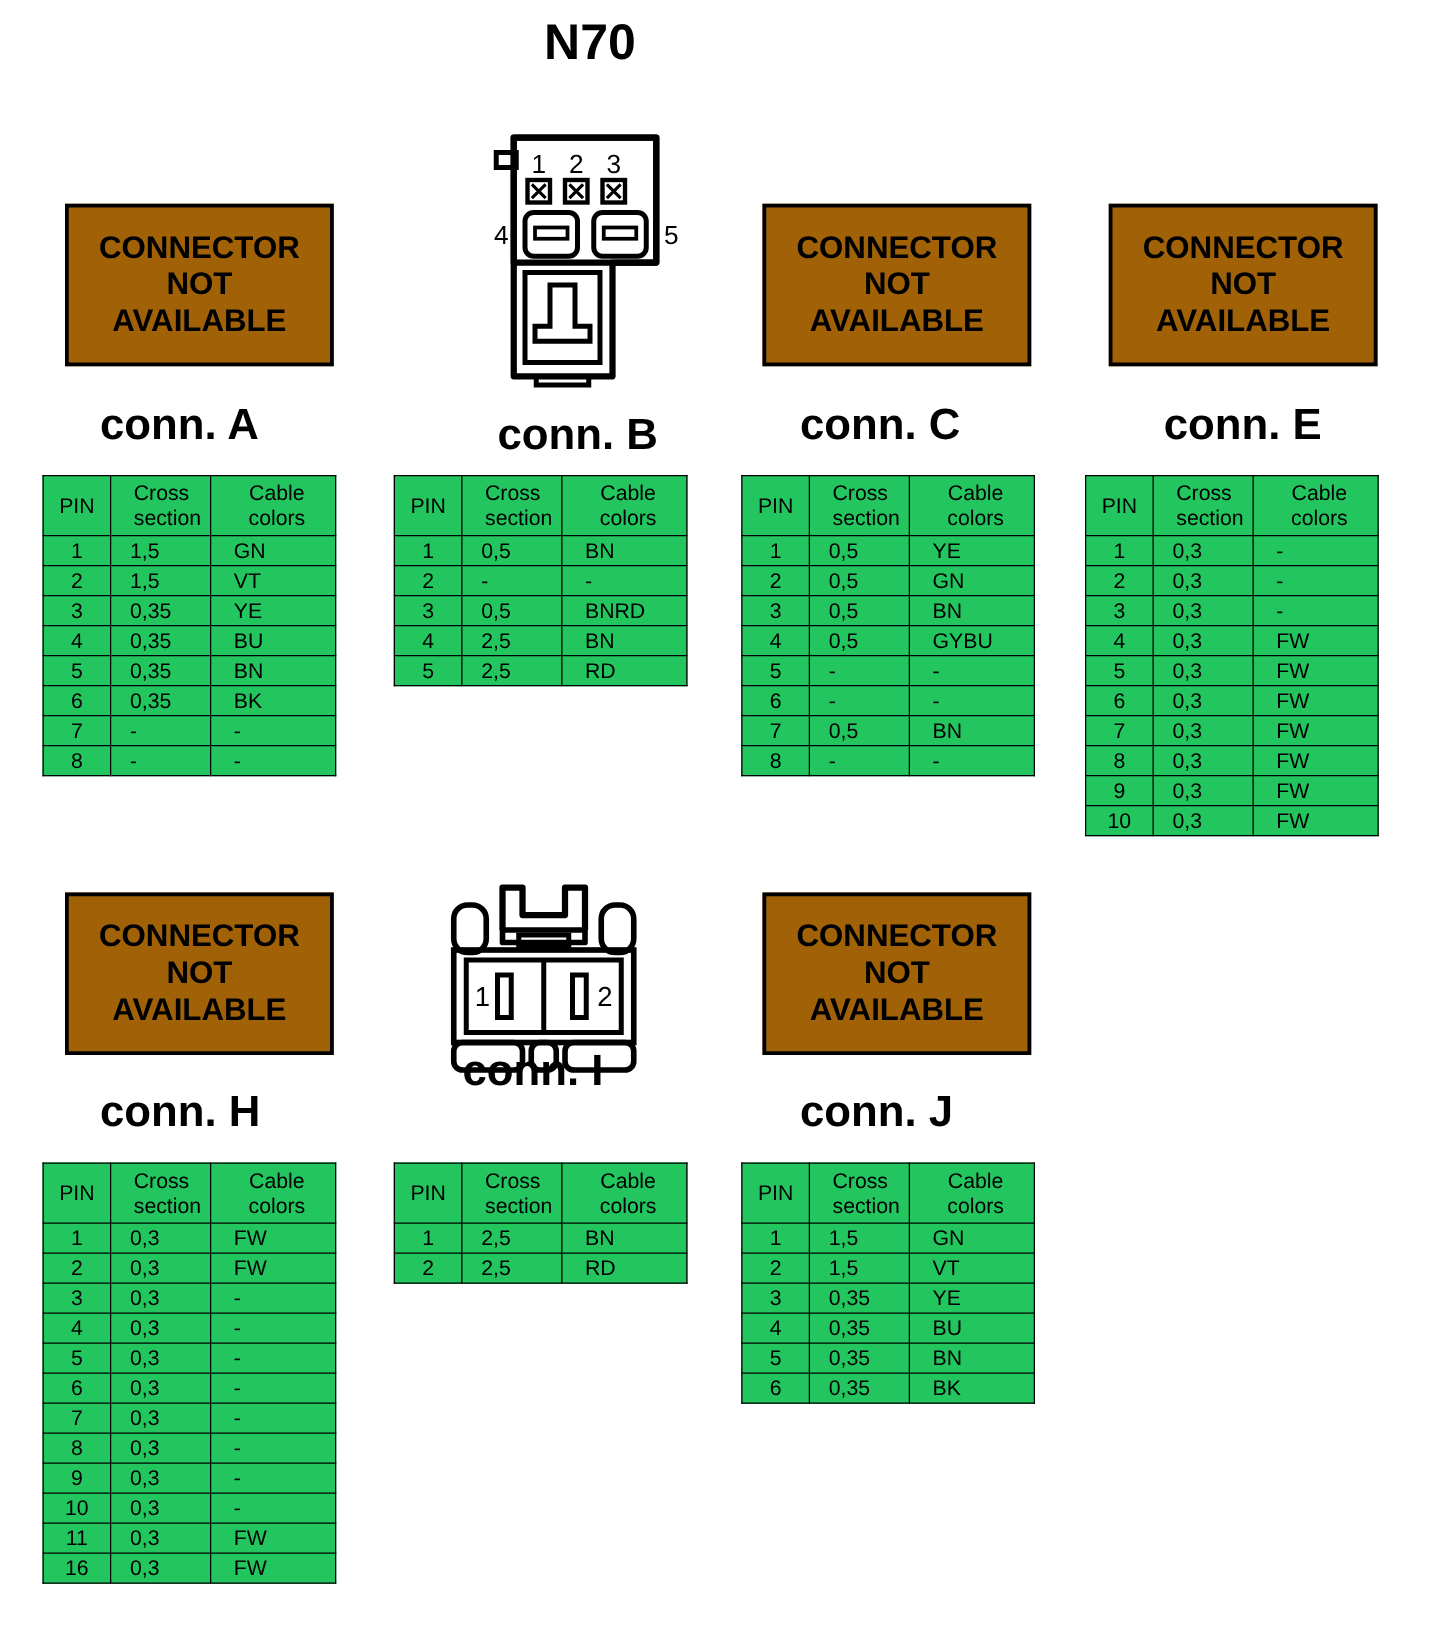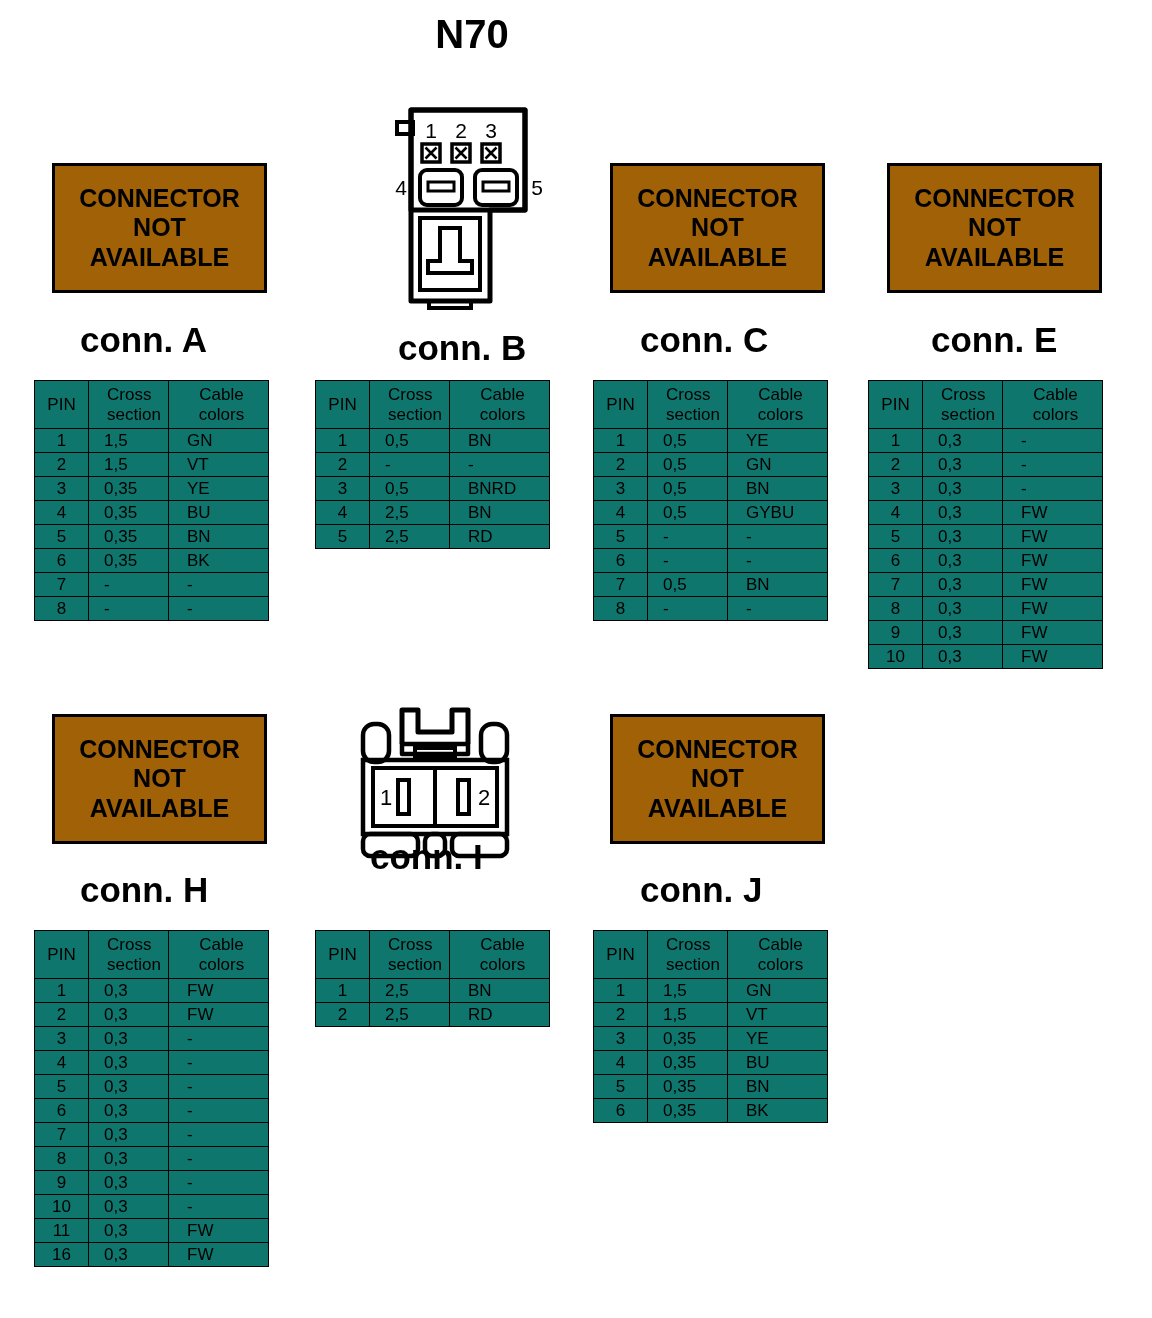--- a/index.html
+++ b/index.html
@@ -50,21 +50,21 @@
   
   .conn-caption {
     font-size: 35px;
     font-weight: bold;
     white-space: nowrap;
   }
 
   
   table.pin-table {
     border-collapse: collapse;
-    background: #0f766e;
+    background: #22c55e;
     font-size: 17px;
     table-layout: fixed;
   }
   table.pin-table th,
   table.pin-table td {
     border: 1.5px solid #000;
     padding: 0;
     font-weight: normal;
     height: 24px;
     box-sizing: border-box;

